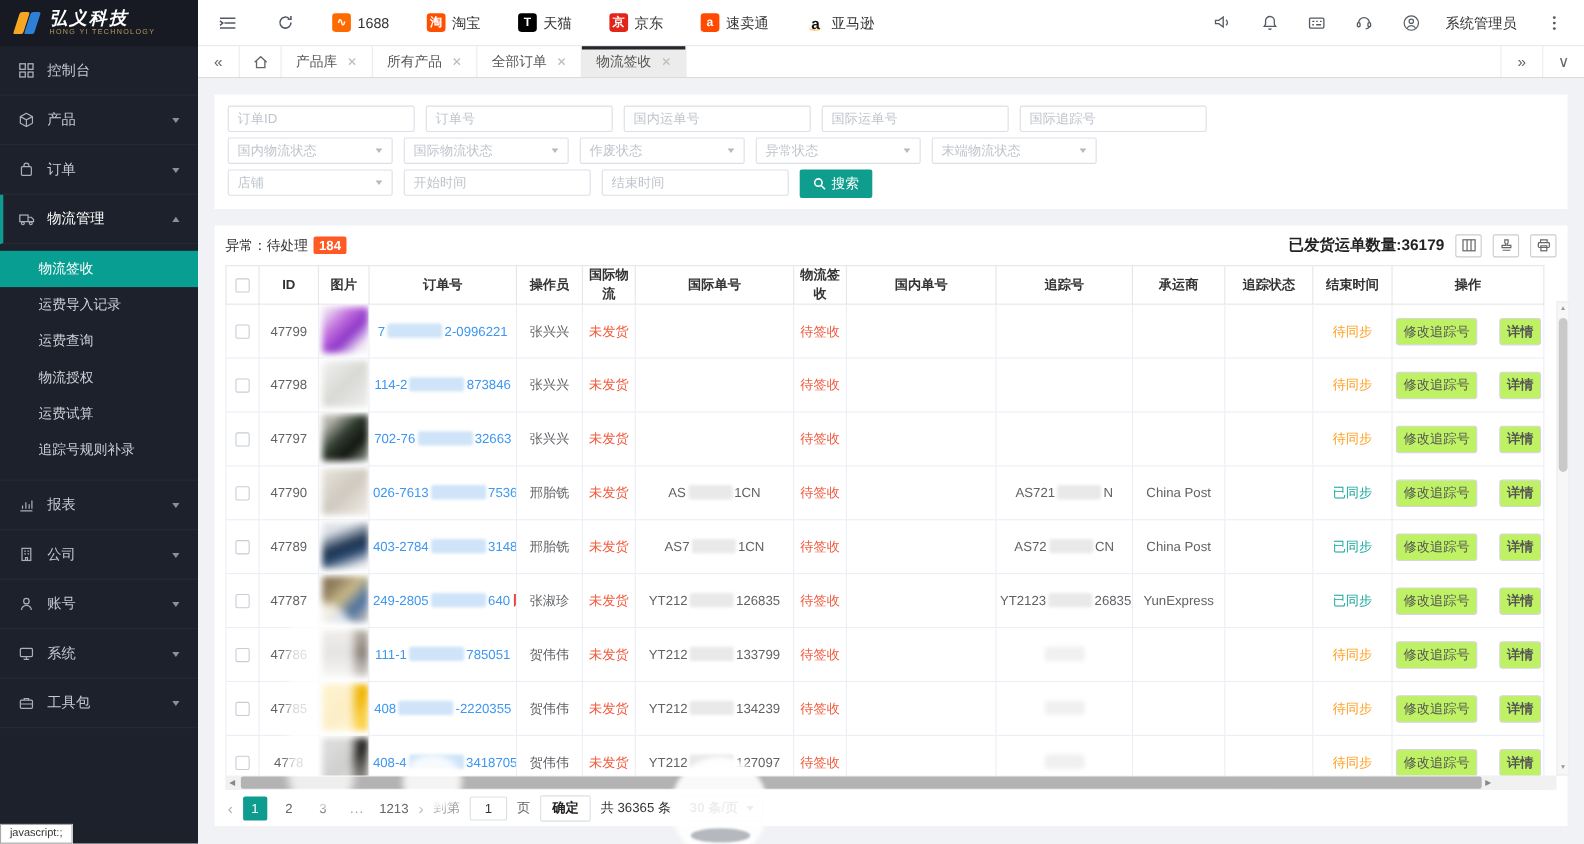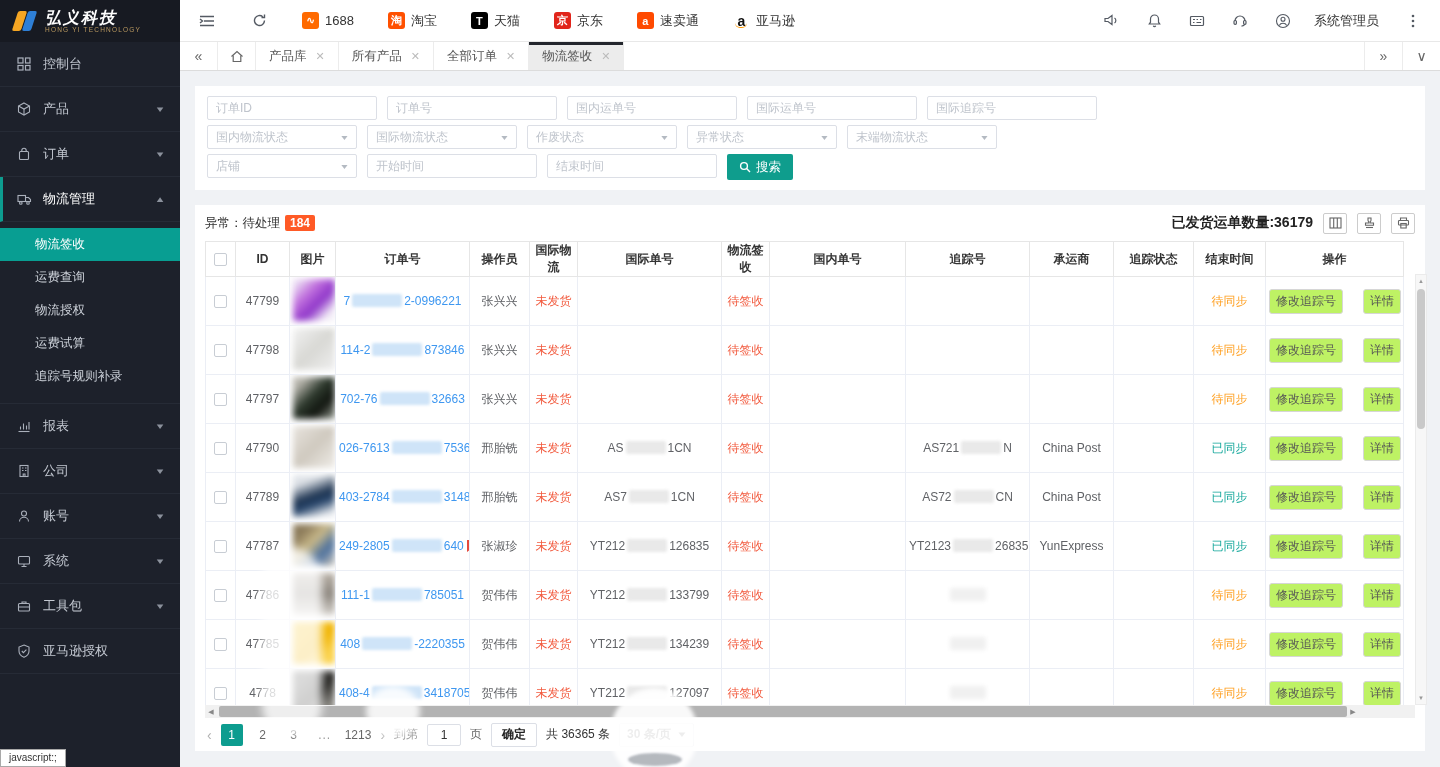--- a/index.html
+++ b/index.html
@@ -75,21 +75,21 @@
   .link { color:#3e97f0; cursor:pointer; }
   .red { color:#f25b3f; }
   .orange { color:#ffa022; }
   .tealtxt { color:#16a89c; }
   .redact { display:inline-block; height:13px; border-radius:2px; filter:blur(1.5px); vertical-align:-2px; margin:0 2px; }
   .redact.blue { background:#cfe4f8; width:50px; }
   .redact.gray { background:#e9e9e9; width:40px; }
   .redact.blob { background:#f0f0f0; width:36px; filter:blur(2px); }
   .flagwrap { display:inline-block; margin-left:3px; vertical-align:-2px; color:#e5493d; }
   .act-btn { border:1px solid #d6d6d6; border-radius:3px; background:#bef264; color:#555; font-size:12px; padding:3px 6px; cursor:pointer; font-family:inherit; }
-  .act-btn + .act-btn { margin-left:20px; }
+  .act-btn + .act-btn { margin-left:20px;font-weight:bold; }
 
   .vscroll { position:absolute; top:33px; right:-12px; width:12px; bottom:13px; background:#f7f7f7; border:1px solid #ebebeb; }
   .vs-arrow { height:12px; display:flex; align-items:center; justify-content:center; font-size:6px; color:#999; }
   .vs-thumb { position:absolute; top:14px; left:1px; right:1px; height:140px; background:#c9c9c9; border-radius:4px; }
   .vs-down { position:absolute; bottom:0; left:0; right:0; }
   .hscroll { position:absolute; left:0; right:0; bottom:0; height:13px; background:#f1f1f1; display:flex; align-items:center; }
   .hs-arrow { width:12px; font-size:7px; color:#888; text-align:center; flex-shrink:0; }
   .hs-thumb { height:11px; background:#b3b3b3; border-radius:2px; width:1128px; margin-left:2px; }
 
   .pagination { height:33px; display:flex; align-items:center; gap:9px; padding:0 12px; font-size:12px; color:#666; }
@@ -175,20 +175,23 @@
       <span class="caret">▲</span>
     </div>
 
     <div class="submenu">
 
         <div class="submenu-item active">
           <span>物流签收</span>
         </div>
 
 
+        <div class="submenu-item">
+          <span>运费导入记录</span>
+        </div>
 
         <div class="submenu-item">
           <span>运费查询</span>
         </div>
 
         <div class="submenu-item">
           <span>物流授权</span>
         </div>
 
         <div class="submenu-item">
@@ -245,29 +248,20 @@
     </div>
     <div class="nav-item">
       <span class="nicon">
           <svg width="14" height="14" viewBox="0 0 14 14" fill="none" stroke="currentColor" stroke-width="1.1">
             <rect x="1.5" y="4.5" width="11" height="7.5" rx="1"></rect>
             <path d="M5,4.5 V3 h4 v1.5 M1.5,8 h11"></path>
           </svg>
         </span>
       <span>工具包</span>
       <span class="caret">▼</span>
-    </div>
-    <div class="nav-item">
-      <span class="nicon">
-          <svg width="14" height="14" viewBox="0 0 14 14" fill="none" stroke="currentColor" stroke-width="1.1">
-            <path d="M7,1 L12,3 V7 c0,3.3 -2.4,5.3 -5,6.3 C4.4,12.3 2,10.3 2,7 V3 Z"></path>
-            <polyline points="4.8,7 6.4,8.6 9.4,5.6"></polyline>
-          </svg>
-        </span>
-      <span>亚马逊授权</span>
     </div>
   </aside>
 
   <div class="main">
 
     <div class="topbar">
       <div class="tb-left">
         <span class="tb-icon">
             <svg width="16" height="14" viewBox="0 0 16 14" fill="none" stroke="currentColor" stroke-width="1.4">
               <path d="M1,2.5 h14 M5,7 h10 M1,11.5 h14 M1,5 l2.5,2 L1,9"></path>

